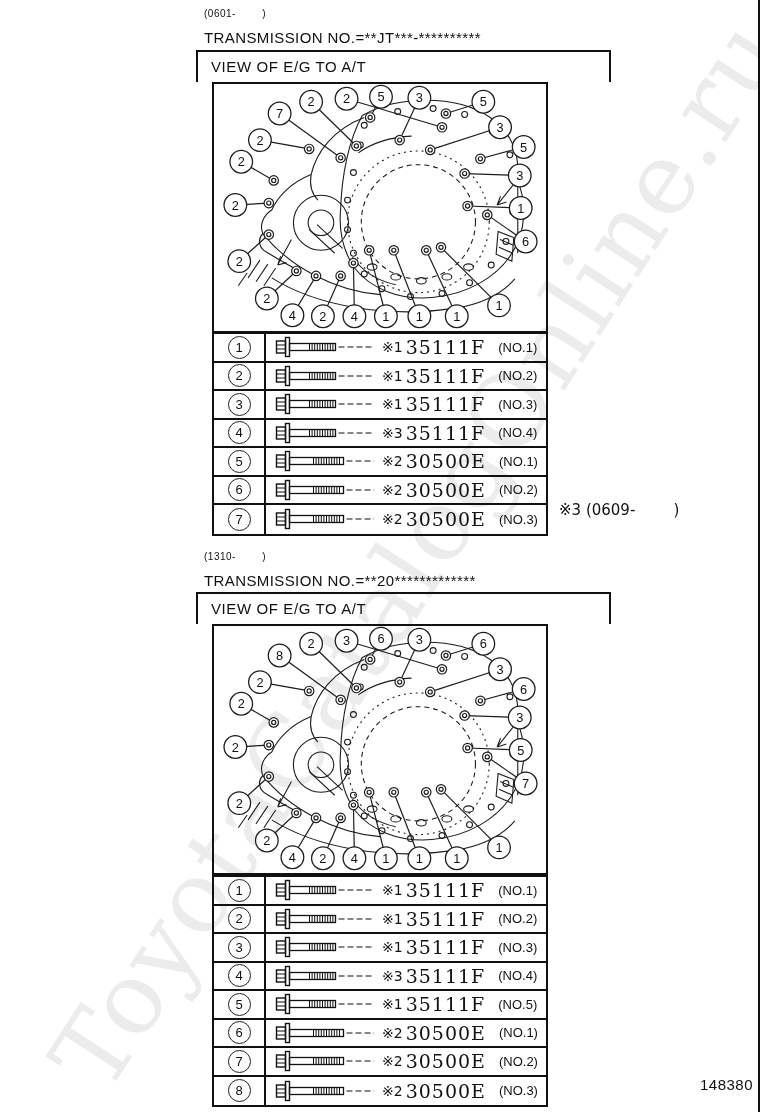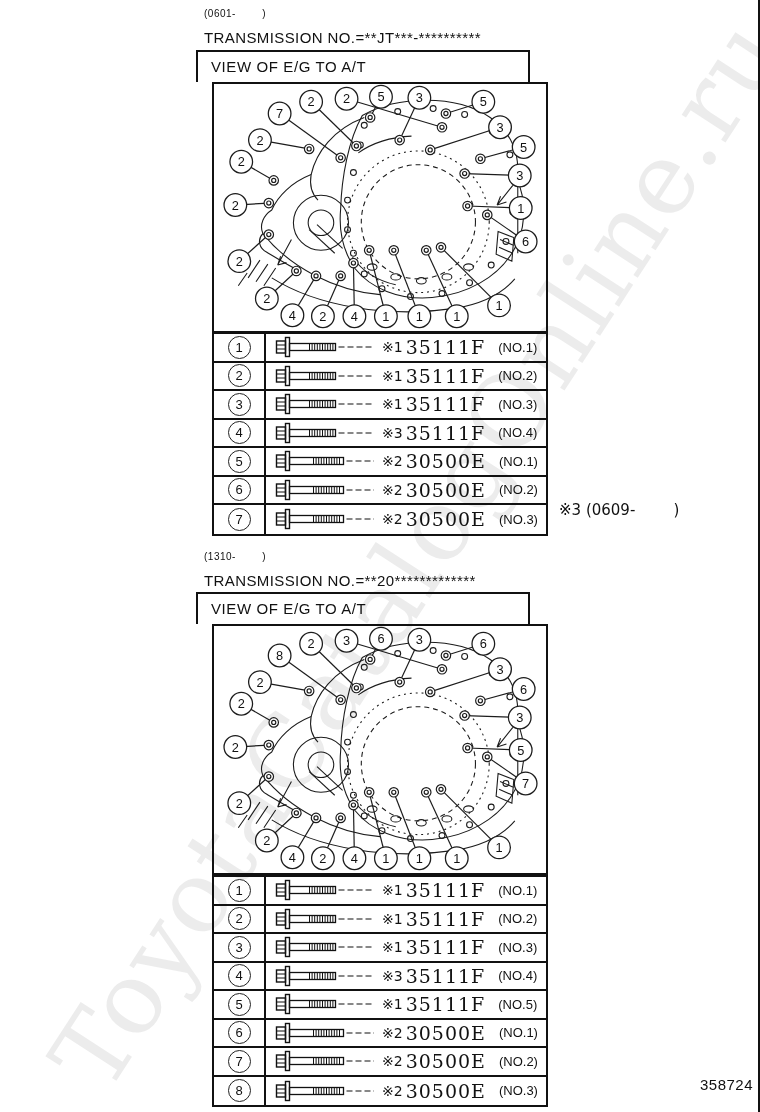--- a/index.html
+++ b/index.html
@@ -10,21 +10,21 @@
   .watermark{
     position:absolute;left:28px;top:1046px;z-index:0;
     transform:rotate(-57deg);transform-origin:0 0;
     font-family:"DejaVu Serif",serif;font-size:100px;letter-spacing:2px;
     color:rgba(40,40,40,0.085);white-space:pre;pointer-events:none;
   }
   .abs{position:absolute;z-index:1;}
   .date-range{font-size:10px;white-space:pre;letter-spacing:0.5px;}
   .trans-no{font-size:15px;white-space:pre;letter-spacing:0.4px;text-align:right;}
   .viewbox{
-    width:334px;height:32px;border:2px solid #111;border-bottom:none;
+    width:415px;height:32px;border:2px solid #111;border-bottom:none;
     box-sizing:border-box;line-height:30px;padding-left:13px;font-size:15px;
     letter-spacing:0.6px;background:transparent;
   }
   .diagram{
     width:336px;height:251px;border:2px solid #111;box-sizing:border-box;
     background:transparent;
   }
   .diagram svg{width:100%;height:100%;display:block;}
   .btable{
     width:336px;border:2px solid #111;box-sizing:border-box;background:transparent;
@@ -913,14 +913,14 @@
           <line x1="65.5" y1="8.8" x2="65.5" y2="15.2" stroke="#111" stroke-width="1"></line>
     <line x1="72.5" y1="12" x2="100" y2="12" stroke="#111" stroke-width="1.1" stroke-dasharray="6 3"></line>
   </svg>
         <span class="qual">※2</span>
         <span class="part">30500E</span>
         <span class="pno">(NO.3)</span>
       </div>
     </div>
   </div>
 
-<div class="abs pagenum" style="left:700px;top:1076px">358724</div>
+<div class="abs pagenum" style="left:700px;top:1076px">148380</div>
 <div class="abs page-edge"></div>
 
 </body></html>

